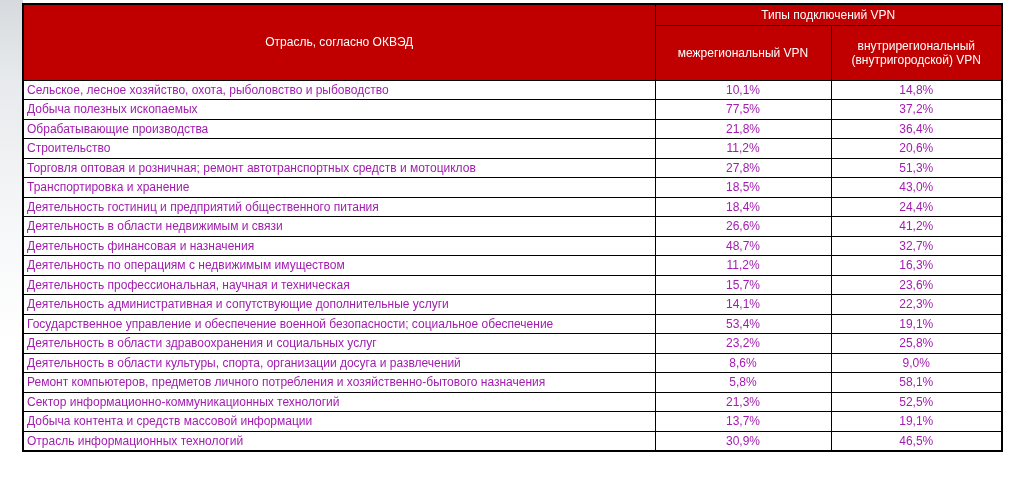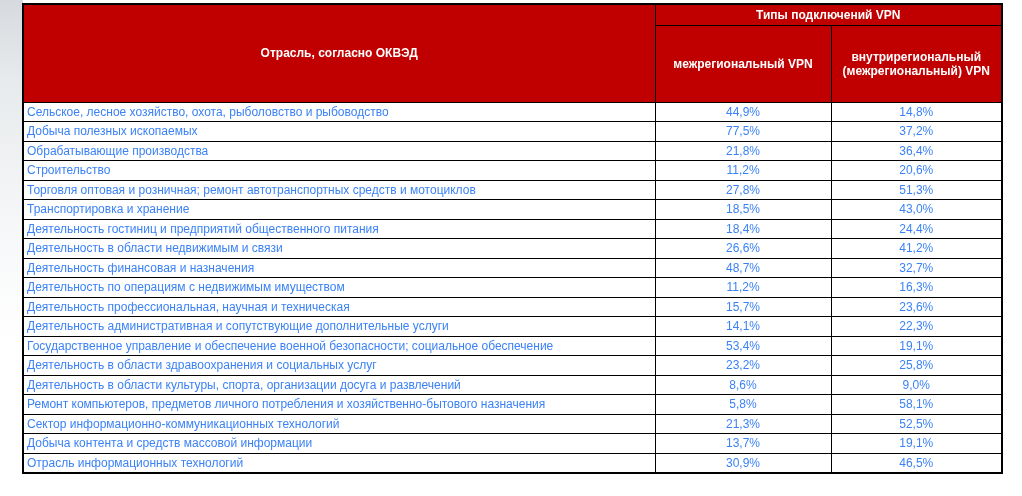--- a/index.html
+++ b/index.html
@@ -29,32 +29,32 @@
   col.c1 { width: 632px; }
   col.c2 { width: 176px; }
   col.c3 { width: 171px; }
 
   th, td { border: 1px solid #000; }
 
   thead th {
     background: #c00000;
     color: #ffffff;
     font-size: 12px;
-    font-weight: bold;
+    font-weight: normal;
     text-align: center;
     vertical-align: middle;
     padding: 2px 6px;
   }
   tr.group-row th { height: 21px; }
-  tr.sub-row th { height: 77px; }
+  tr.sub-row th { height: 55px; }
 
   tbody td {
     height: 19.5px;
     font-size: 12px;
-    color: #3b82f6;
+    color: #a21caf;
     padding: 0 3px;
     vertical-align: middle;
     white-space: nowrap;
     overflow: hidden;
   }
   tbody td.industry { text-align: left; }
   tbody td.val { text-align: center; }
 </style>
 </head>
 <body>
@@ -68,27 +68,27 @@
         <col class="c2">
         <col class="c3">
     </colgroup>
     <thead>
       <tr class="group-row">
         <th rowspan="2">Отрасль, согласно ОКВЭД</th>
         <th colspan="2">Типы подключений VPN</th>
       </tr>
       <tr class="sub-row">
         <th>межрегиональный VPN</th>
-        <th>внутрирегиональный (межрегиональный) VPN</th>
+        <th>внутрирегиональный (внутригородской) VPN</th>
       </tr>
     </thead>
     <tbody>
     <tr>
       <td class="industry">Сельское, лесное хозяйство, охота, рыболовство и рыбоводство</td>
-      <td class="val">44,9%</td>
+      <td class="val">10,1%</td>
       <td class="val">14,8%</td>
     </tr>
 
     <tr>
       <td class="industry">Добыча полезных ископаемых</td>
       <td class="val">77,5%</td>
       <td class="val">37,2%</td>
     </tr>
 
     <tr>

